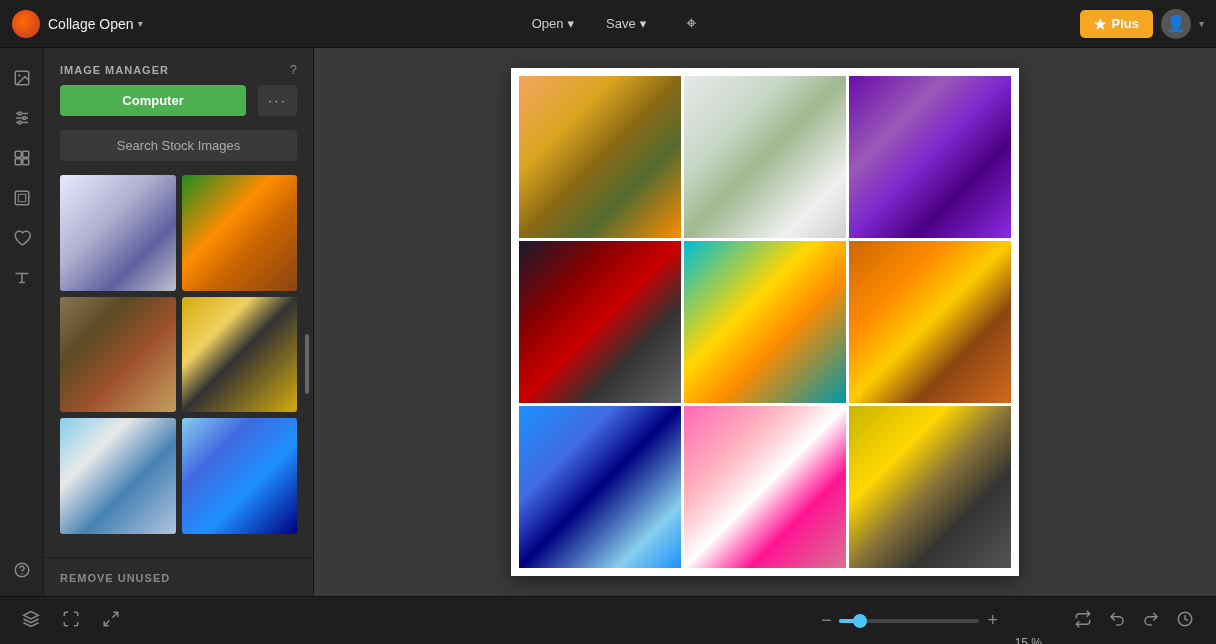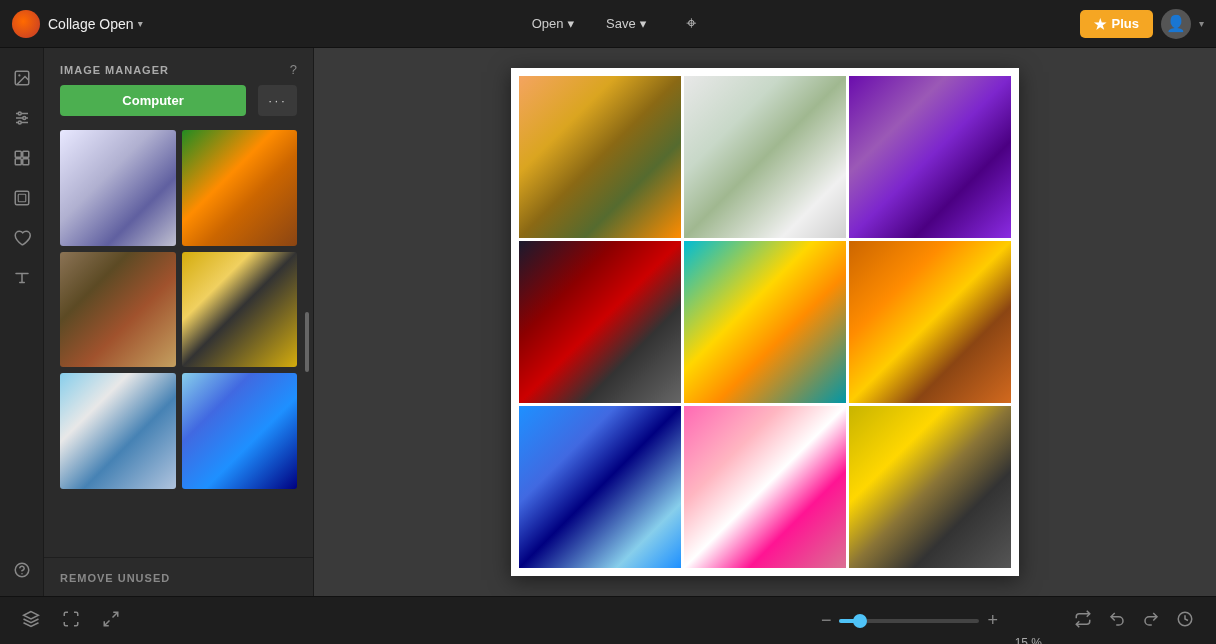--- a/index.html
+++ b/index.html
@@ -448,20 +448,21 @@
 
   <div class="left-panel">
     <div class="panel-header">
       <span class="panel-title">IMAGE MANAGER</span>
       <span class="panel-help">?</span>
     </div>
     <div class="panel-buttons">
       <button class="computer-btn">Computer</button>
       <button class="more-btn">···</button>
     </div>
+    <div class="search-bar">Search Stock Images</div>
     <div class="image-grid-panel">
       <div class="scroll-indicator"></div>
 
       <div class="panel-img thumb-drop"></div>
       <div class="panel-img thumb-butterfly"></div>
       <div class="panel-img thumb-horses"></div>
       <div class="panel-img thumb-building2"></div>
       <div class="panel-img thumb-city"></div>
       <div class="panel-img thumb-circle"></div>
     </div>

